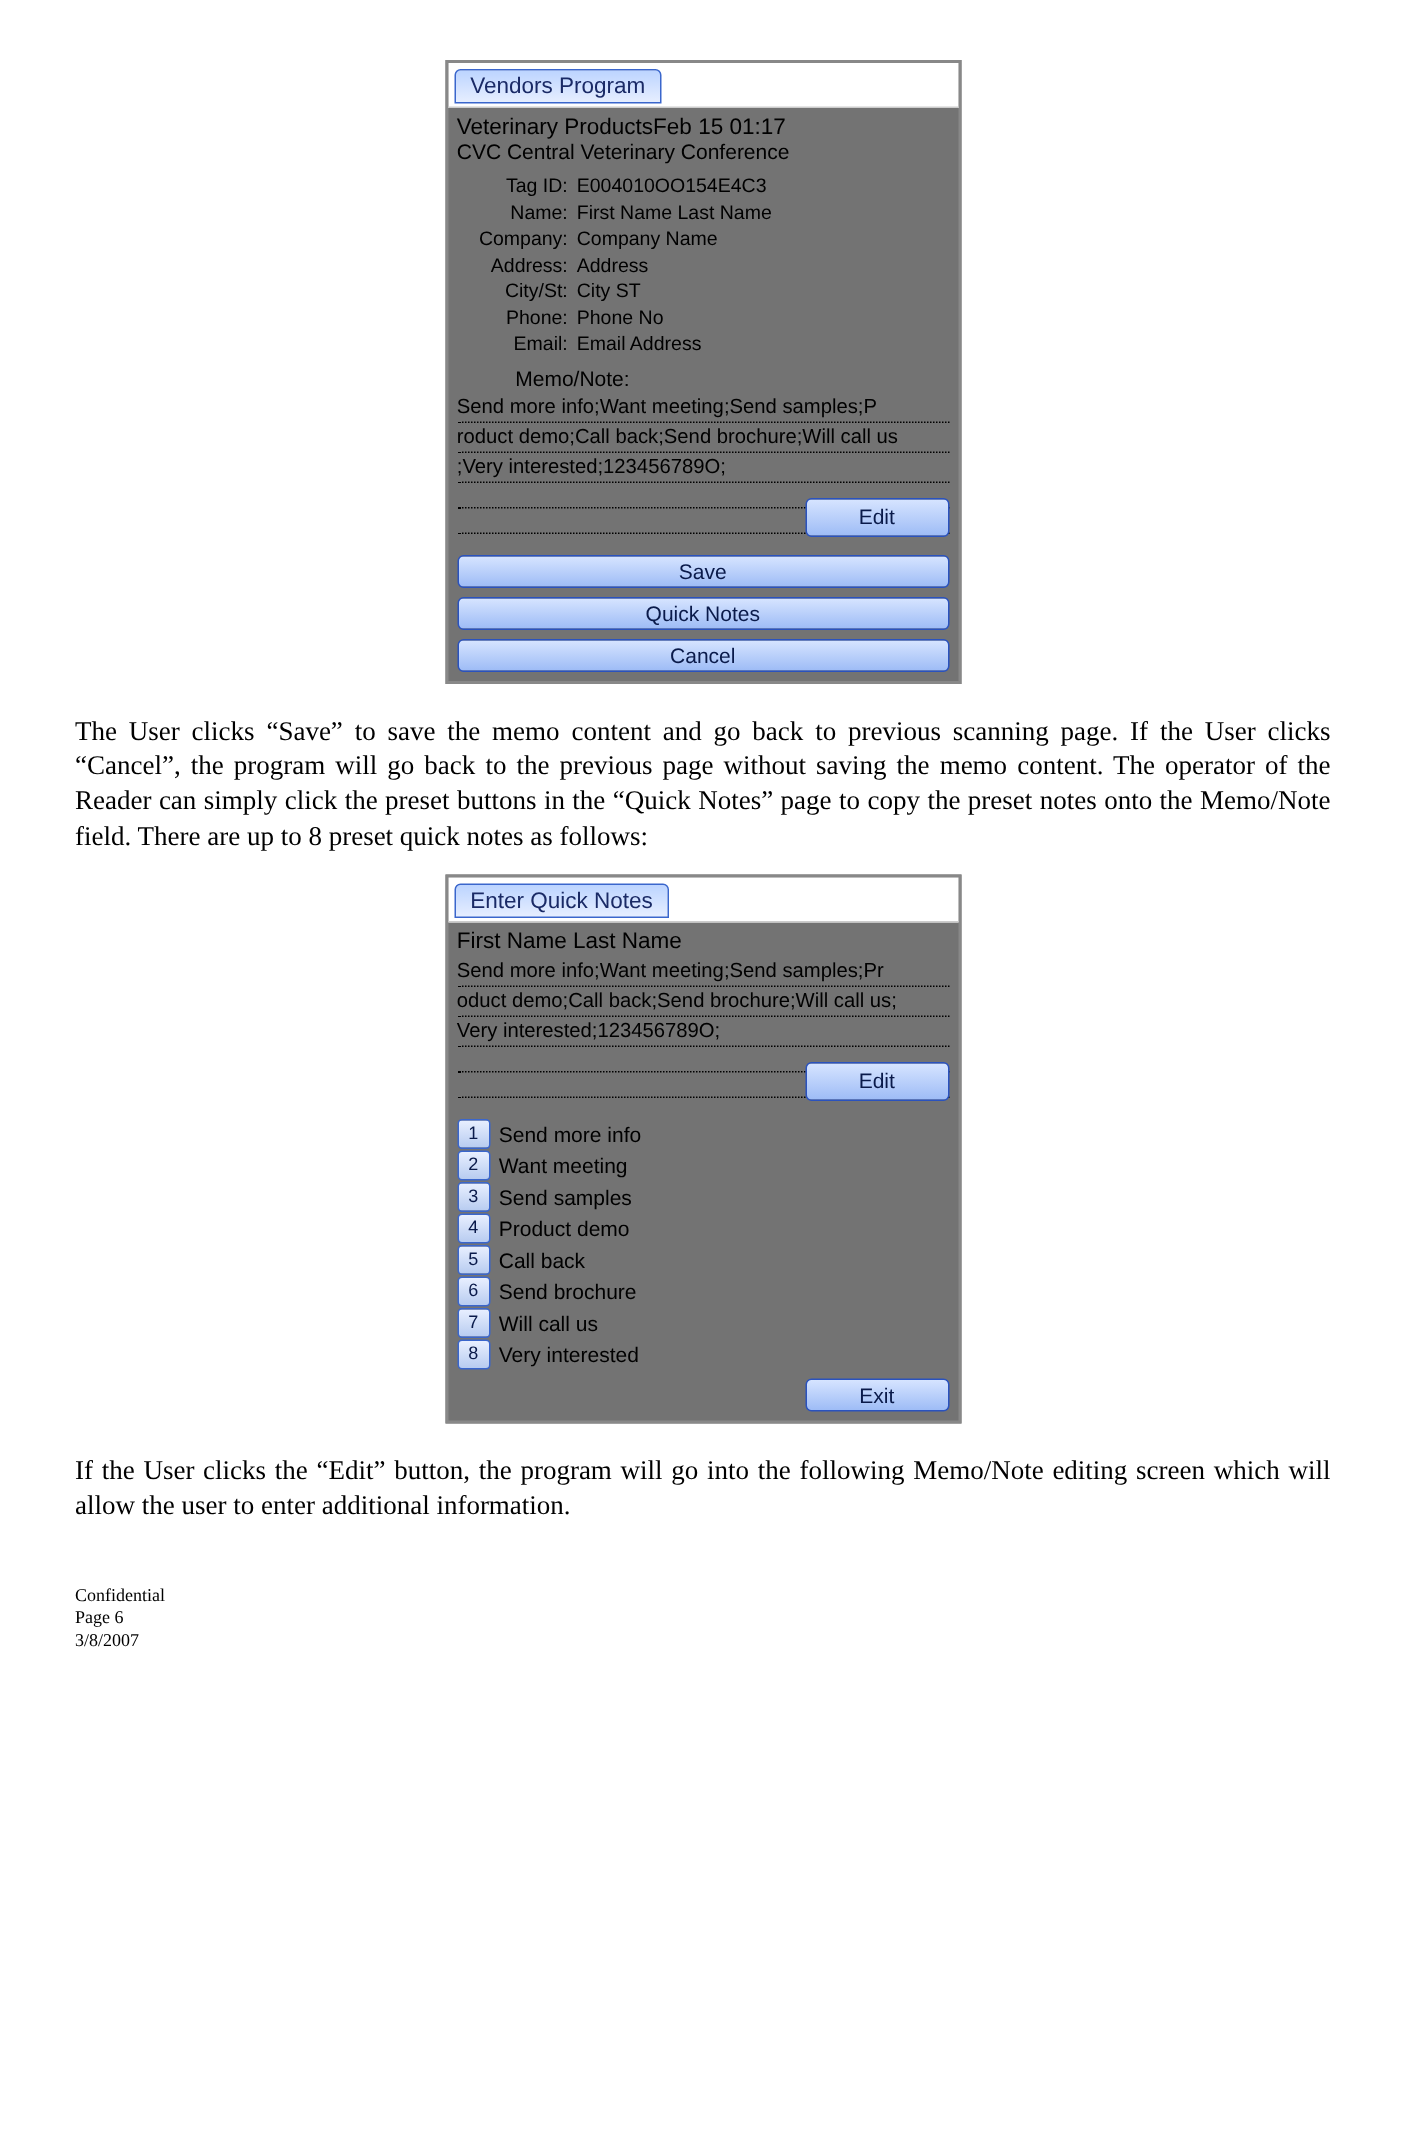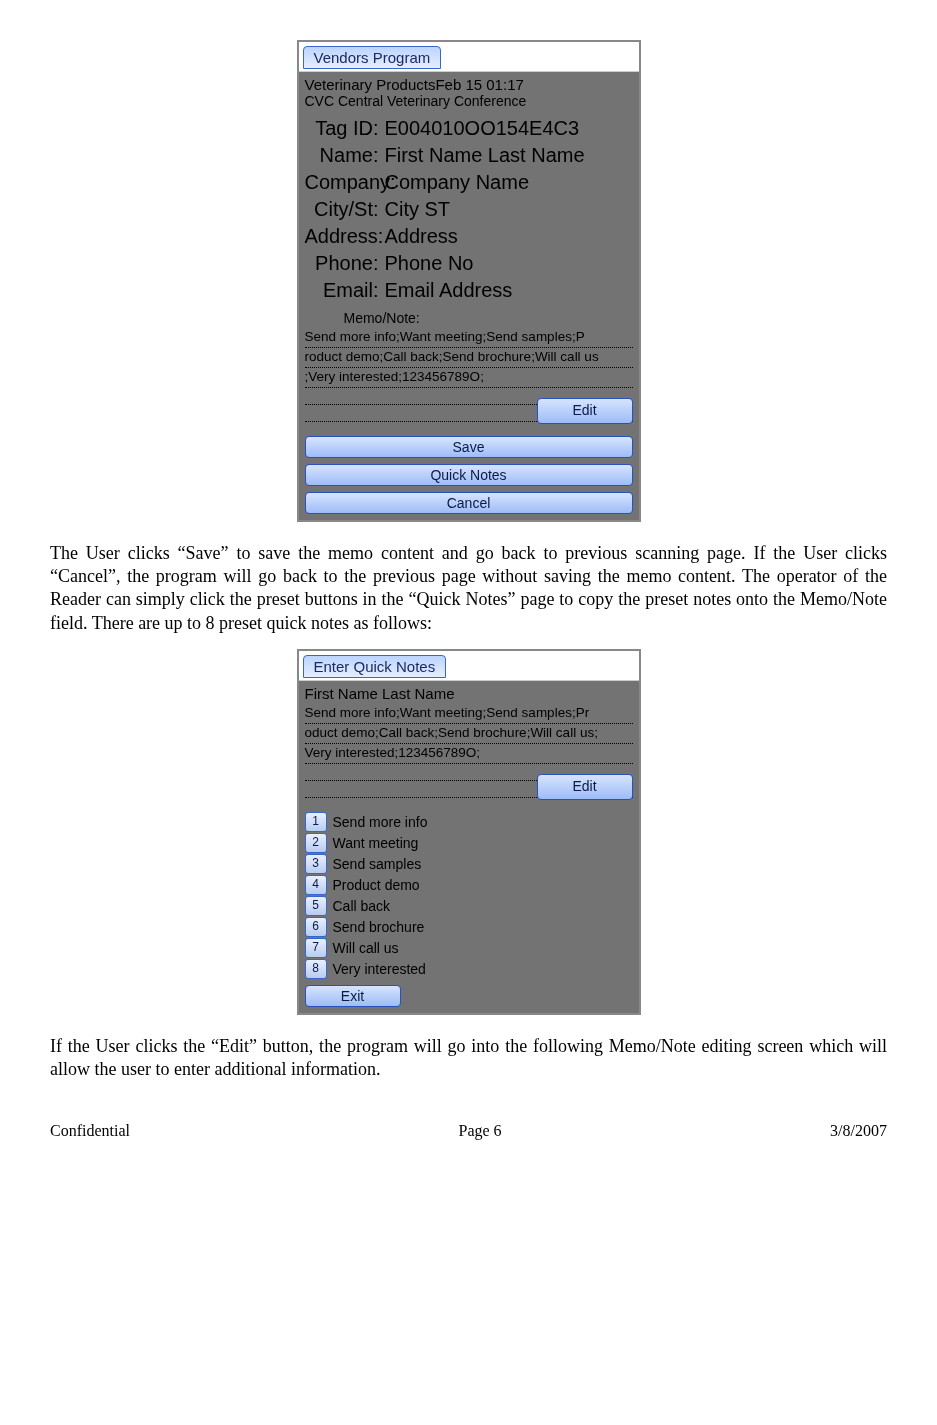--- a/index.html
+++ b/index.html
@@ -43,21 +43,21 @@
     justify-content: flex-start;
     font-size: 15px;
     margin-bottom: 0;
   }
   .sub-line {
     font-size: 14px;
     margin-bottom: 6px;
   }
   .field-row {
     display: flex;
-    font-size: 20px;
+    font-size: 13px;
     line-height: 1.35;
   }
   .field-label {
     width: 74px;
     text-align: right;
     padding-right: 6px;
   }
   .field-value {
     flex: 1;
   }
@@ -75,21 +75,21 @@
     border-bottom: 1px dotted #000;
     min-height: 16px;
     word-break: break-all;
   }
   .btn-row {
     display: flex;
     justify-content: space-between;
     margin-top: 6px;
     gap: 6px;
   }
-  .btn-row.right { }
+  .btn-row.right { justify-content: flex-end; }
   .pda-btn {
     background: linear-gradient(#d6e4ff, #9ebcf6);
     border: 1px solid #2a52be;
     border-radius: 4px;
     padding: 2px 12px;
     font-size: 14px;
     color: #0a1a4a;
     cursor: pointer;
     min-width: 70px;
     text-align: center;
@@ -116,23 +116,23 @@
     margin-right: 6px;
     cursor: pointer;
   }
   .body-para {
     text-align: justify;
     margin: 14px 0;
     line-height: 1.3;
   }
   .footer {
     display: flex;
-    justify-content: space-between;
     margin-top: 40px;
-    font-size: 16px;
+    font-size: 12px;
+    flex-direction: column;
   }
   .memo-with-edit {
     position: relative;
   }
   .memo-with-edit .pda-btn.edit {
     position: absolute;
     right: 0;
     bottom: -2px;
   }
 </style>
@@ -156,26 +156,26 @@
       </div>
     <div class="field-row">
         <span class="field-label">Name:</span>
         <span class="field-value">First Name Last Name</span>
       </div>
     <div class="field-row">
         <span class="field-label">Company:</span>
         <span class="field-value">Company Name</span>
       </div>
     <div class="field-row">
+        <span class="field-label">Address:</span>
+        <span class="field-value">Address</span>
+      </div>
+    <div class="field-row">
         <span class="field-label">City/St:</span>
         <span class="field-value">City ST</span>
-      </div>
-    <div class="field-row">
-        <span class="field-label">Address:</span>
-        <span class="field-value">Address</span>
       </div>
     <div class="field-row">
         <span class="field-label">Phone:</span>
         <span class="field-value">Phone No</span>
       </div>
     <div class="field-row">
         <span class="field-label">Email:</span>
         <span class="field-value">Email Address</span>
       </div>
 

